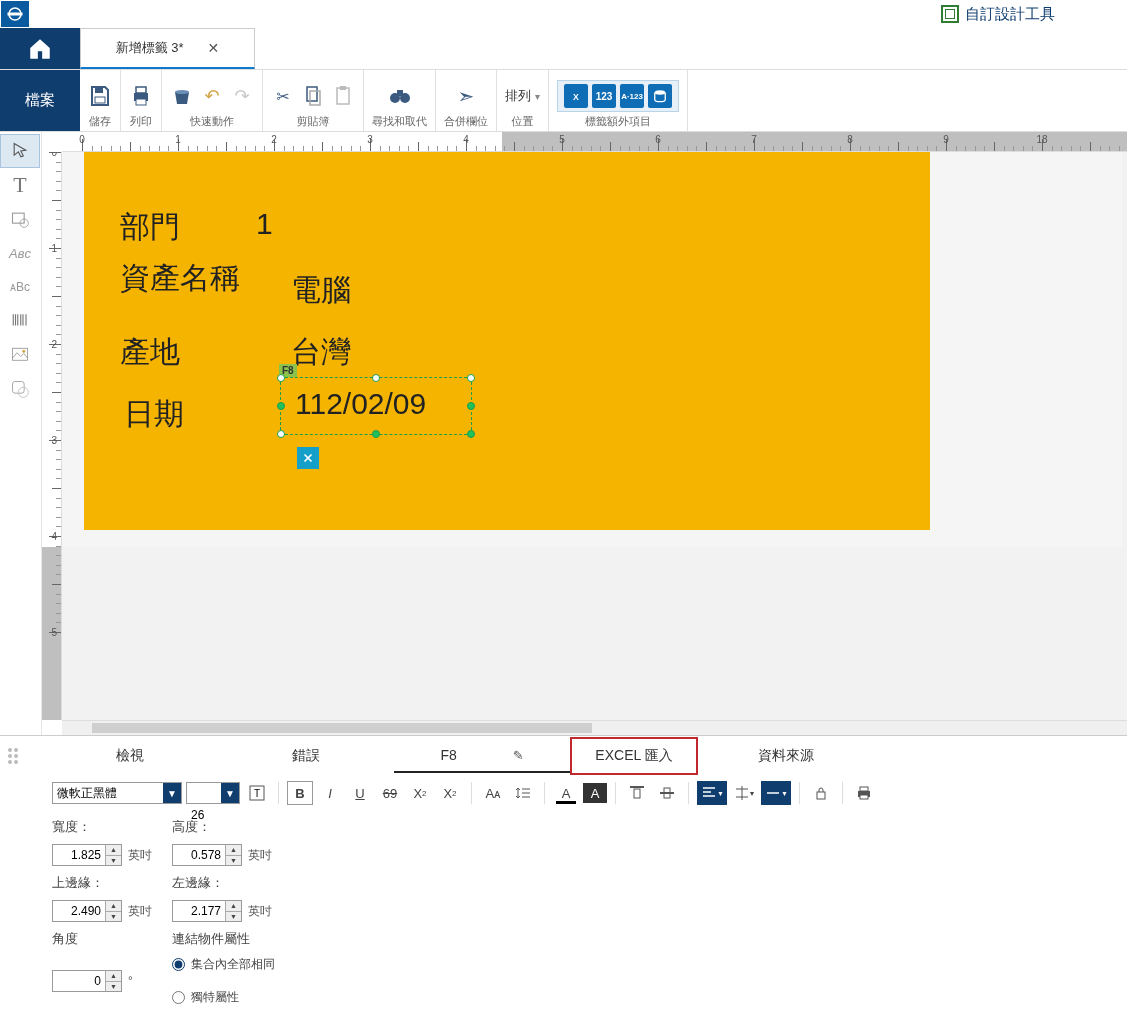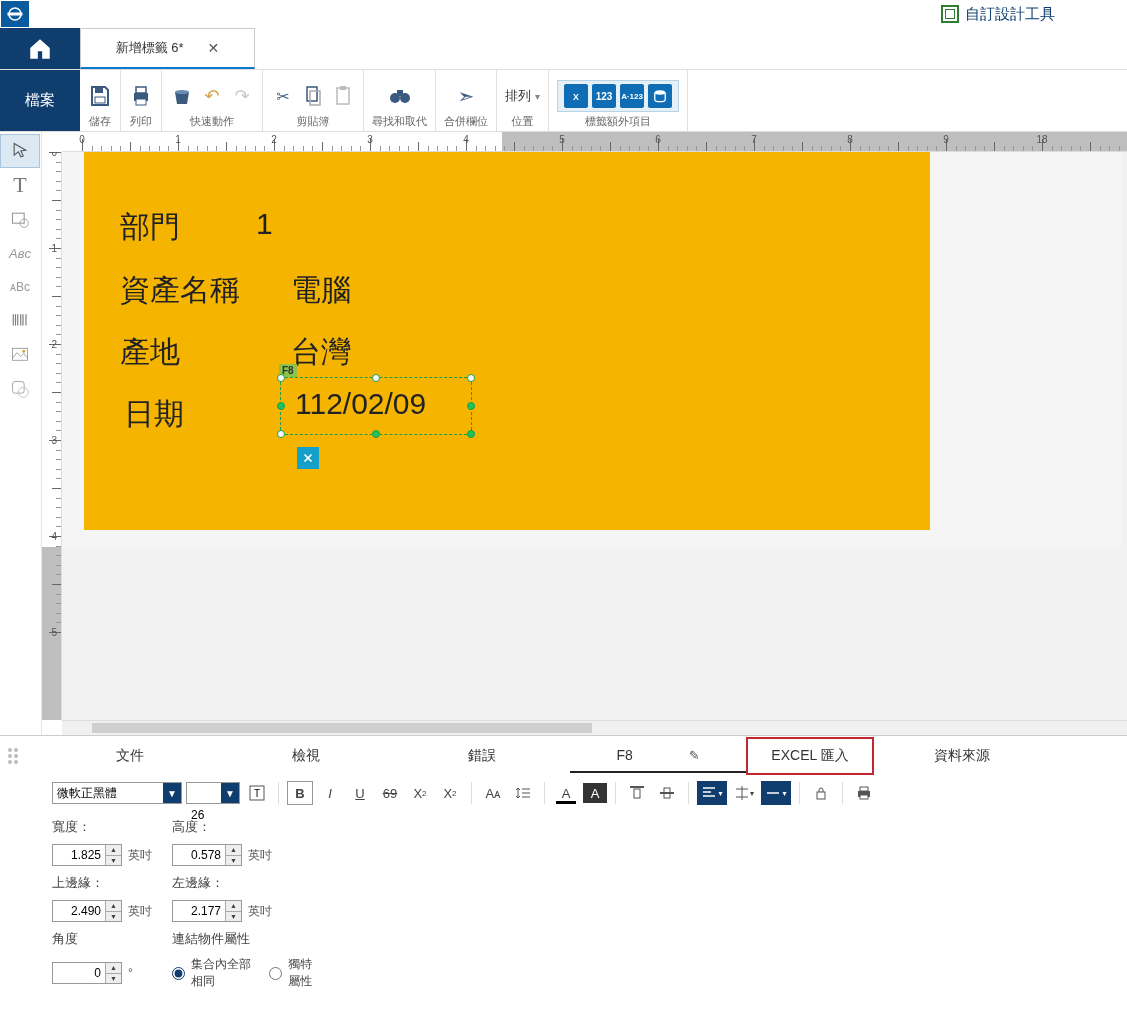--- a/index.html
+++ b/index.html
@@ -112,21 +112,21 @@
   </div>
 </div>
 
 <div class="tabrow">
   <div class="home-tab">
     <svg viewBox="0 0 24 24">
         <path d="M3 11 L12 3 L21 11 V21 H14 V14 H10 V21 H3 Z" fill="#fff"></path>
       </svg>
   </div>
   <div class="doc-tab">
-    <span>新增標籤 6*</span>
+    <span>新增標籤 3*</span>
     <span class="close">✕</span>
   </div>
 </div>
 
 <div class="ribbon">
   <div class="ribbon-file">
       <span>檔案</span>
     </div>
   <div class="ribbon-group">
     <div class="icons">
@@ -462,21 +462,21 @@
             <div class="tick minor" style="top: 470.4px; width: 5px;"></div>
             <div class="tick major" style="top: 480px;"></div>
             <div class="num" style="top: 480px;">5</div>
           </div>
       </div>
       <div class="canvas-scroll">
         <div class="canvas">
           <div class="label-page">
             <div class="txt" style="left:36px; top:55px;">部門</div>
             <div class="txt" style="left:172px; top:55px;">1</div>
-            <div class="txt" style="left:36px; top:118px;">資產名稱</div>
+            <div class="txt" style="left:36px; top:106px;">資產名稱</div>
             <div class="txt" style="left:207px; top:118px;">電腦</div>
             <div class="txt" style="left:36px; top:180px;">產地</div>
             <div class="txt" style="left:207px; top:180px;">台灣</div>
             <div class="txt" style="left:40px; top:242px;">日期</div>
 
             <div class="sel-box" style="left:196px; top:225px; width:192px; height:58px;">
               <div class="sel-tag" style="left:-2px; top:-14px;">F8</div>
               <div class="txt" style="left:14px; top:9px; position:absolute;">112/02/09</div>
               <div class="sel-handle" style="left:0;top:0;"></div>
               <div class="sel-handle" style="left:50%;top:0;"></div>
@@ -507,21 +507,20 @@
 <div class="bottom">
   <div class="btabs">
     <div class="drag-dots">
         <span></span>
         <span></span>
         <span></span>
         <span></span>
         <span></span>
         <span></span>
       </div>
-    <div class="btab"><span>文件</span></div>
     <div class="btab"><span>檢視</span></div>
     <div class="btab"><span>錯誤</span></div>
     <div class="btab sel"><span>F8</span><span class="pen">✎</span></div>
     <div class="btab excel" style="flex:0 0 128px;"><span>EXCEL 匯入</span></div>
     <div class="btab"><span>資料來源</span></div>
   </div>
 
   <div class="format-bar">
     <div class="combo">
         <input value="微軟正黑體" style="">
@@ -669,21 +668,21 @@
     <div class="field">
       <div class="spin">
           <input value="0" style="">
           <span class="ar">
             <span>▲</span>
             <span>▼</span>
           </span>
         </div>
       <span class="unit">°</span>
     </div>
-    <div style="display:flex;flex-direction:row;gap:16px;">
+    <div style="display:flex;flex-direction:column;gap:16px;">
       <label class="radio-row">
           <input type="radio" name="lk" checked="" style="">
           <span>集合內全部相同</span>
         </label>
       <label class="radio-row">
           <input type="radio" name="lk" style="">
           <span>獨特屬性</span>
         </label>
     </div>
   </div>

